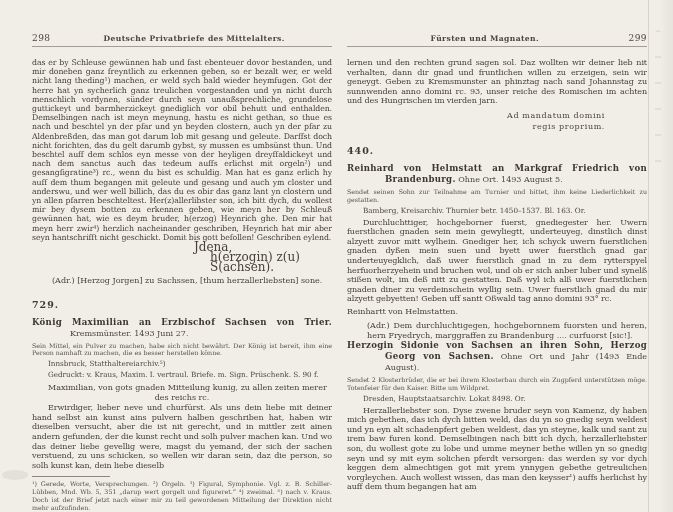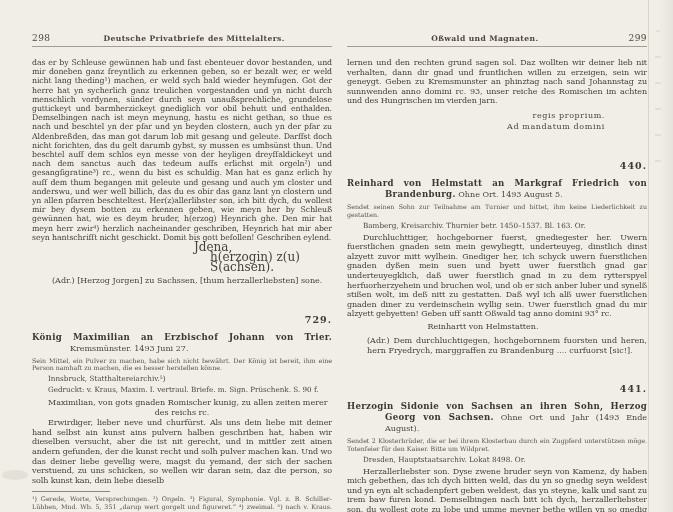--- a/index.html
+++ b/index.html
@@ -30,41 +30,41 @@
   }
   .tight{font-size:7.8px;line-height:9.2px;}
   .indent{text-indent:16px;}
 
   .sig-line{font-size:12px;line-height:10px;}
   .sig-name{padding-left:162px;}
   .sig-title{padding-left:178px;}
   .addr{font-size:8px;line-height:9.6px;margin-top:4px;padding-left:20px;text-align:justify;}
 
   .letter-number{
-    text-align:right;font-weight:bold;font-size:9.5px;
-    letter-spacing:1px;margin:28px 0 7px 0;color:#3e3933;
+    text-align:left;font-weight:bold;font-size:9.5px;
+    letter-spacing:1px;margin:13px 0 7px 0;color:#3e3933;
   }
   .letter-heading{
     font-size:8.6px;line-height:11px;text-align:justify;
     padding-left:38px;text-indent:-38px;color:#3c3730;
   }
   .letter-heading .h-main{font-weight:bold;letter-spacing:.3px;}
   .letter-heading .h-loc{font-weight:normal;font-size:8px;color:#4b463e;}
   .small-print{
     font-size:6.3px;line-height:7.8px;text-align:justify;
     margin-top:3px;color:#55504a;letter-spacing:0;
   }
   .source-line{font-size:7.2px;line-height:9px;padding-left:16px;margin-top:2px;color:#4b463e;}
   .salutation{font-size:8px;line-height:10px;margin-top:4px;}
   .salutation .sal2{text-align:center;}
   .mandate{
     font-size:8px;line-height:11px;text-align:right;
     padding-right:42px;margin-top:4px;letter-spacing:.6px;color:#4b463e;
   }
-  .sig-right{font-size:8px;line-height:11px;text-align:center;padding-right:28px;margin-top:2px;}
+  .sig-right{font-size:8px;line-height:11px;text-align:left;padding-right:28px;margin-top:2px;}
 
   .footnote-block{margin-top:6px;}
   .footnote-rule{width:78px;border-top:1px solid #8d8679;margin-bottom:3px;}
   .footnote-text{font-size:6.3px;line-height:7.8px;text-align:justify;color:#55504a;}
 
   
   .scan-edge{position:absolute;top:0;left:648px;width:1px;height:512px;background:#d9d4c9;}
   .scan-shade{position:absolute;top:0;right:0;width:14px;height:512px;
     background:linear-gradient(to right,rgba(0,0,0,0),rgba(90,85,75,.07));}
   .smudge1{position:absolute;left:655px;top:30px;width:6px;height:140px;
@@ -80,58 +80,57 @@
     <span class="runhead">Deutsche Privatbriefe des Mittelalters.</span>
   </div>
 
   <div class="body-text tight">das er by Schleuse gewünnen hab und fast ebenteuer dovor bestanden, und mir doneben ganz freyntlich zu erkennen geben, so er bezalt wer, er weld nicht lang theding¹) machen, er weld sych bald wieder heymfugen. Got der herre hat yn sycherlich ganz treulichen vorgestanden und yn nicht durch menschlich vordynen, sünder durch seyn unaußsprechliche, grundelose guttickeyt und barmherzickeyt gnediglich vor obil behutt und enthalden. Demselbingen nach ist meyn meynung, hastu es nicht gethan, so thue es nach und beschtel yn der pfar und yn beyden clostern, auch yn der pfar zu Aldenbreßden, das man got darum lob mit gesang und geleute. Darffst doch nicht forichten, das du gelt darumb gybst, sy mussen es umbsünst thun. Und beschtel auff dem schlos eyn messe von der heyligen dreyffaldickeyt und nach dem sanctus auch das tedeum auffs erlichst mit orgeln²) und gesangfigratine³) rc., wenn du bist es schuldig. Man hat es ganz erlich hy auff dem thum begangen mit geleute und gesang und auch ym closter und anderswu, und wer well billich, das du es obir das ganz lant yn clostern und yn allen pfarren beschteltest. Her(z)allerlibster son, ich bitt dych, du wollest mir bey dysem botten zu erkennen geben, wie meyn her by Schleuß gewünnen hat, wie es deym bruder, h(erzog) Heynrich ghe. Den mir hat meyn herr zwir⁴) herzlich nacheinander geschriben, Heynrich hat mir aber seyn hantschrifft nicht geschickt. Domit bis gott befollen! Geschriben eylend.</div>
 
   <div class="sig-line sig-name">Jdena,</div>
   <div class="sig-line sig-title">h(erzogin) z(u) S(achsen).</div>
   <div class="addr">(Adr.) [Herzog Jorgen] zu Sachssen, [thum herzallerliebsten] sone.</div>
 
   <div class="letter-number">729.</div>
-  <div class="letter-heading"><span class="h-main">König Maximilian an Erzbischof Johann von Trier.</span><span class="h-loc"> Kremsmünster. 1493 Juni 27.</span></div>
+  <div class="letter-heading"><span class="h-main">König Maximilian an Erzbischof Sachsen von Trier.</span><span class="h-loc"> Kremsmünster. 1493 Juni 27.</span></div>
   <div class="small-print">Sein Mittel, ein Pulver zu machen, habe sich nicht bewährt. Der König ist bereit, ihm eine Person namhaft zu machen, die es besser herstellen könne.</div>
   <div class="source-line">Innsbruck, Statthaltereiarchiv.⁵)</div>
   <div class="source-line">Gedruckt: v. Kraus, Maxim. I. vertraul. Briefe. m. Sign. Prüschenk. S. 90 f.</div>
 
   <div class="salutation">
-    <div class="indent">Maximilian, von gots gnaden Romischer kunig, zu allen zeiten merer</div>
+    <div class="indent">Maximilian, von gots gnaden Mitteilung kunig, zu allen zeiten merer</div>
     <div class="sal2">des reichs rc.</div>
   </div>
   <div class="body-text indent">Erwirdiger, lieber neve und churfürst. Als uns dein liebe mit deiner hand selbst ain kunst ains pulvern halben geschriben hat, haben wir dieselben versucht, aber die ist nit gerecht, und in mittler zeit ainen andern gefunden, der die kunst recht und solh pulver machen kan. Und wo das deiner liebe gevellig were, magst du yemand, der sich der sachen verstuend, zu uns schicken, so wellen wir daran sein, daz die person, so solh kunst kan, dein liebe dieselb</div>
 
   <div class="footnote-block">
     <div class="footnote-rule"></div>
     <div class="footnote-text">¹) Gerede, Worte, Versprechungen.  ²) Orgeln.  ³) Figural, Symphonie. Vgl. z. B. Schiller-Lübben, Mnd. Wb. 5, 351 „darup wert gorgelt und figureret.“  ⁴) zweimal.  ⁵) nach v. Kraus. Doch ist der Brief jetzt nach einer mir zu teil gewordenen Mitteilung der Direktion nicht mehr aufzufinden.</div>
   </div>
 </div>
 
 <div class="page" id="page-right">
   <div class="page-header">
-    <span class="runhead">Oßwald und Magnaten.</span>
+    <span class="runhead">Fürsten und Magnaten.</span>
     <span class="pagenum">299</span>
   </div>
 
   <div class="body-text">lernen und den rechten grund sagen sol. Daz wollten wir deiner lieb nit verhalten, dann dir gnad und fruntlichen willen zu erzeigen, sein wir geneygt. Geben zu Kremsmunster an phinztag nach sand Johannstag zu sunnwenden anno domini rc. 93, unser reiche des Romischen im achten und des Hungrischen im vierden jarn.</div>
   <div class="mandate">
+    <div>Ad mandatum domini</div>
     <div>regis proprium.</div>
-    <div>Ad mandatum domini</div>
   </div>
 
   <div class="letter-number">440.</div>
   <div class="letter-heading"><span class="h-main">Reinhard von Helmstatt an Markgraf Friedrich von Brandenburg.</span><span class="h-loc"> Ohne Ort. 1493 August 5.</span></div>
   <div class="small-print">Sendet seinen Sohn zur Teilnahme am Turnier und bittet, ihm keine Liederlichkeit zu gestatten.</div>
   <div class="source-line">Bamberg, Kreisarchiv. Thurnier betr. 1450–1537. Bl. 163. Or.</div>
   <div class="body-text indent" style="margin-top:3px;">Durchluchttiger, hochgeborner fuerst, gnediegester her. Uwern fuerstlichen gnaden sein mein gewyliegtt, underteuyeg, dinstlich dinst alzyett zuvor mitt wylhein. Gnediger her, ich schyck uwern fuerstlichen gnaden dyßen mein suen und byett uwer fuerstlich gnad gar underteuyegklich, daß uwer fuerstlich gnad in zu dem rytterspyel herfuorherzyehein und bruchen wol, und ob er sich anber luber und synelß stißen wolt, im deß nitt zu gestatten. Daß wyl ich alß uwer fuerstlichen gnaden diner zu verdeinschein wyllig sein. Uwer fuerstlich gnad du mir alzyett gebyetten! Geben uff santt Oßwald tag anno domini 93° rc.</div>
   <div class="sig-right">Reinhartt von Helmstatten.</div>
   <div class="addr">(Adr.) Dem durchluchtigegen, hochgebornnem fuorsten und heren, hern Fryedrych, marggraffen zu Brandenburg .... curfuorst [sic!].</div>
 
-  <div class="letter-number">441.</div>
   <div class="letter-heading"><span class="h-main">Herzogin Sidonie von Sachsen an ihren Sohn, Herzog Georg von Sachsen.</span><span class="h-loc"> Ohne Ort und Jahr (1493 Ende August).</span></div>
   <div class="small-print">Sendet 2 Klosterbrüder, die er bei ihrem Klosterbau durch ein Zugpferd unterstützen möge. Totenfeier für den Kaiser. Bitte um Wildpret.</div>
   <div class="source-line">Dresden, Hauptstaatsarchiv. Lokat 8498. Or.</div>
   <div class="body-text indent" style="margin-top:3px;">Herzallerliebster son. Dyse zwene bruder seyn von Kamenz, dy haben mich gebethen, das ich dych bitten weld, das du yn so gnedig seyn weldest und yn eyn alt schadenpfert geben weldest, das yn steyne, kalk und sant zu irem baw furen kond. Demselbingen nach bitt ich dych, herzallerliebster son, du wollest gote zu lobe und umme meyner bethe willen yn so gnedig seyn und sy mit eym solichen pferdt versorgen: das werden sy vor dych keggen dem almechtigen got mit yrem ynnygen gebethe getreulichen vorgleychen. Auch wollest wissen, das man den keysser¹) auffs herlichst hy auff dem thum begangen hat am</div>
 
 </div>
 
 <div class="scan-edge"></div>
 <div class="scan-shade"></div>
 <div class="smudge1"></div>

